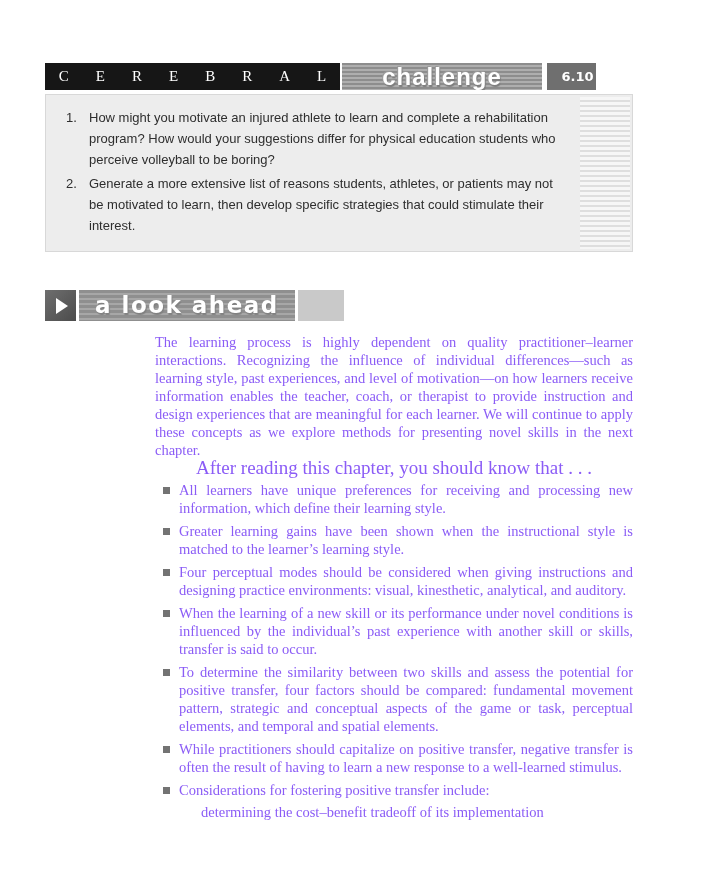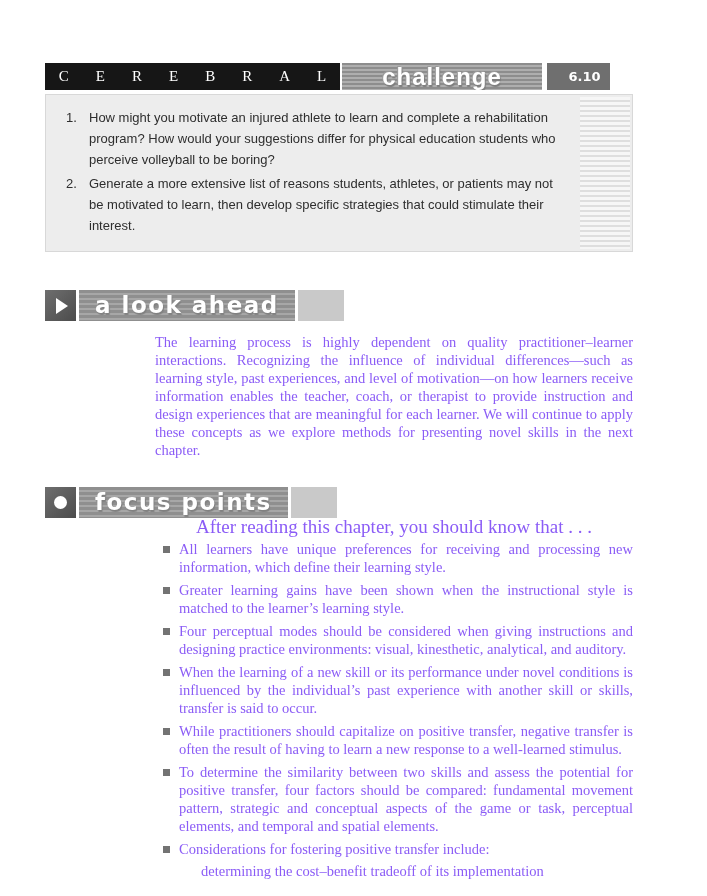--- a/index.html
+++ b/index.html
@@ -26,21 +26,21 @@
   .banner-challenge {
     width:200px; margin-left:2px; position:relative; overflow:hidden;
     background:repeating-linear-gradient(to bottom,#8d8d8d 0 2px,#aeaeae 2px 4px);
     display:flex; align-items:center; justify-content:center;
   }
   .banner-challenge span {
     font-family:Liberation Sans, sans-serif; font-weight:bold; font-size:24px; line-height:24px;
     color:#fff; letter-spacing:1px; text-shadow:1px 2px 1px #7d7d7d, -1px -1px 0 #9b9b9b;
   }
   .banner-num {
-    width:63px; margin-left:5px; background:#6f6f6f; color:#fff; display:flex; align-items:center; justify-content:center;
+    width:49px; margin-left:5px; background:#6f6f6f; color:#fff; display:flex; align-items:center; justify-content:center;
     font-family:"DejaVu Sans", sans-serif; font-weight:bold; font-size:13px;padding-left:12px;
   }
 
   
   .challenge-box {
     position:relative; margin-top:4px; width:588px; min-height:118px;
     background:#ededed; border:1px solid #d8d8d8; padding:12px 58px 12px 20px;
   }
   .challenge-stripes {
     position:absolute; top:2px; right:2px; width:50px; height:calc(100% - 4px);
@@ -115,39 +115,30 @@
         <span class="tri"></span>
       </div>
     <div class="sh-bar">
       <span>a look ahead</span>
     </div>
     <div class="sh-tail"></div>
   </div>
 
   <div class="body-indent lead-para">The learning process is highly dependent on quality practitioner–learner interactions. Recognizing the influence of individual differences—such as learning style, past experiences, and level of motivation—on how learners receive information enables the teacher, coach, or therapist to provide instruction and design experiences that are meaningful for each learner. We will continue to apply these concepts as we explore methods for presenting novel skills in the next chapter.</div>
 
-  <div class="section-header mt-focus">
-    <div class="sh-icon">
-        <span class="dot"></span>
-      </div>
-    <div class="sh-bar">
-      <span>focus points</span>
-    </div>
-    <div class="sh-tail"></div>
-  </div>
 
   <div class="body-indent">
     <div class="fp-intro">After reading this chapter, you should know that . . .</div>
     <ul class="fp-list">
       <li><span class="sq"></span><span>All learners have unique preferences for receiving and processing new information, which define their learning style.</span></li>
       <li><span class="sq"></span><span>Greater learning gains have been shown when the instructional style is matched to the learner’s learning style.</span></li>
       <li><span class="sq"></span><span>Four perceptual modes should be considered when giving instructions and designing practice environments: visual, kinesthetic, analytical, and auditory.</span></li>
       <li><span class="sq"></span><span>When the learning of a new skill or its performance under novel conditions is influenced by the individual’s past experience with another skill or skills, transfer is said to occur.</span></li>
+      <li><span class="sq"></span><span>To determine the similarity between two skills and assess the potential for positive transfer, four factors should be compared: fundamental movement pattern, strategic and conceptual aspects of the game or task, perceptual elements, and temporal and spatial elements.</span></li>
       <li><span class="sq"></span><span>While practitioners should capitalize on positive transfer, negative transfer is often the result of having to learn a new response to a well-learned stimulus.</span></li>
-      <li><span class="sq"></span><span>To determine the similarity between two skills and assess the potential for positive transfer, four factors should be compared: fundamental movement pattern, strategic and conceptual aspects of the game or task, perceptual elements, and temporal and spatial elements.</span></li>
       <li>
         <span class="sq"></span><span>Considerations for fostering positive transfer include:</span>
         <ul class="fp-sublist">
           <li><span>determining the cost–benefit tradeoff of its implementation</span></li>
         </ul>
       </li>
     </ul>
   </div>
 
 </div>

